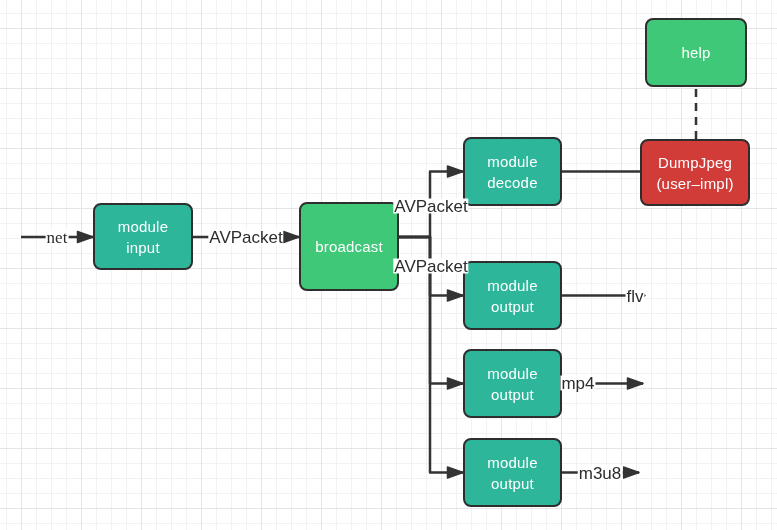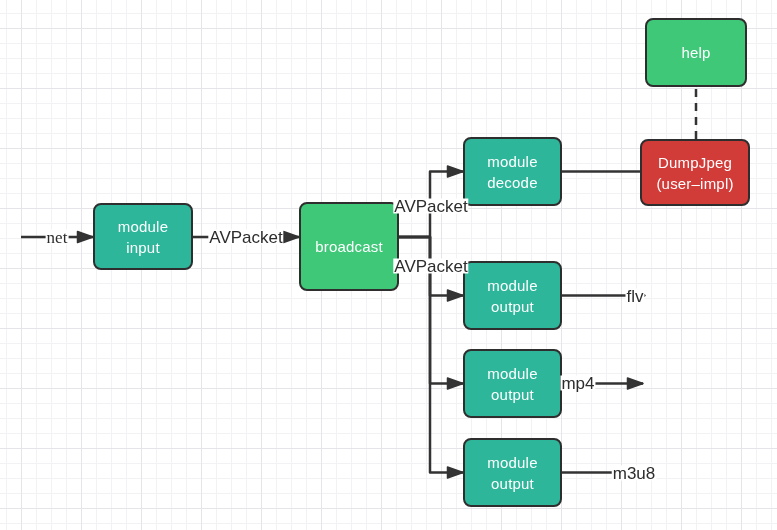--- a/index.html
+++ b/index.html
@@ -125,15 +125,15 @@
   <div class="edge-label" style="left:246px; top:237px;">AVPacket</div>
 
   <div class="edge-label" style="left:431px; top:206px;">AVPacket</div>
 
   <div class="edge-label" style="left:431px; top:266px;">AVPacket</div>
 
   <div class="edge-label" style="left:603px; top:296px;margin-left:32px;">flv</div>
 
   <div class="edge-label" style="left:578px; top:383px;">mp4</div>
 
-  <div class="edge-label" style="left:600px; top:473px;margin-left:34px;">m3u8</div>
+  <div class="edge-label" style="left:600px; top:473px;">m3u8</div>
 
 </div>
 
 </body></html>

